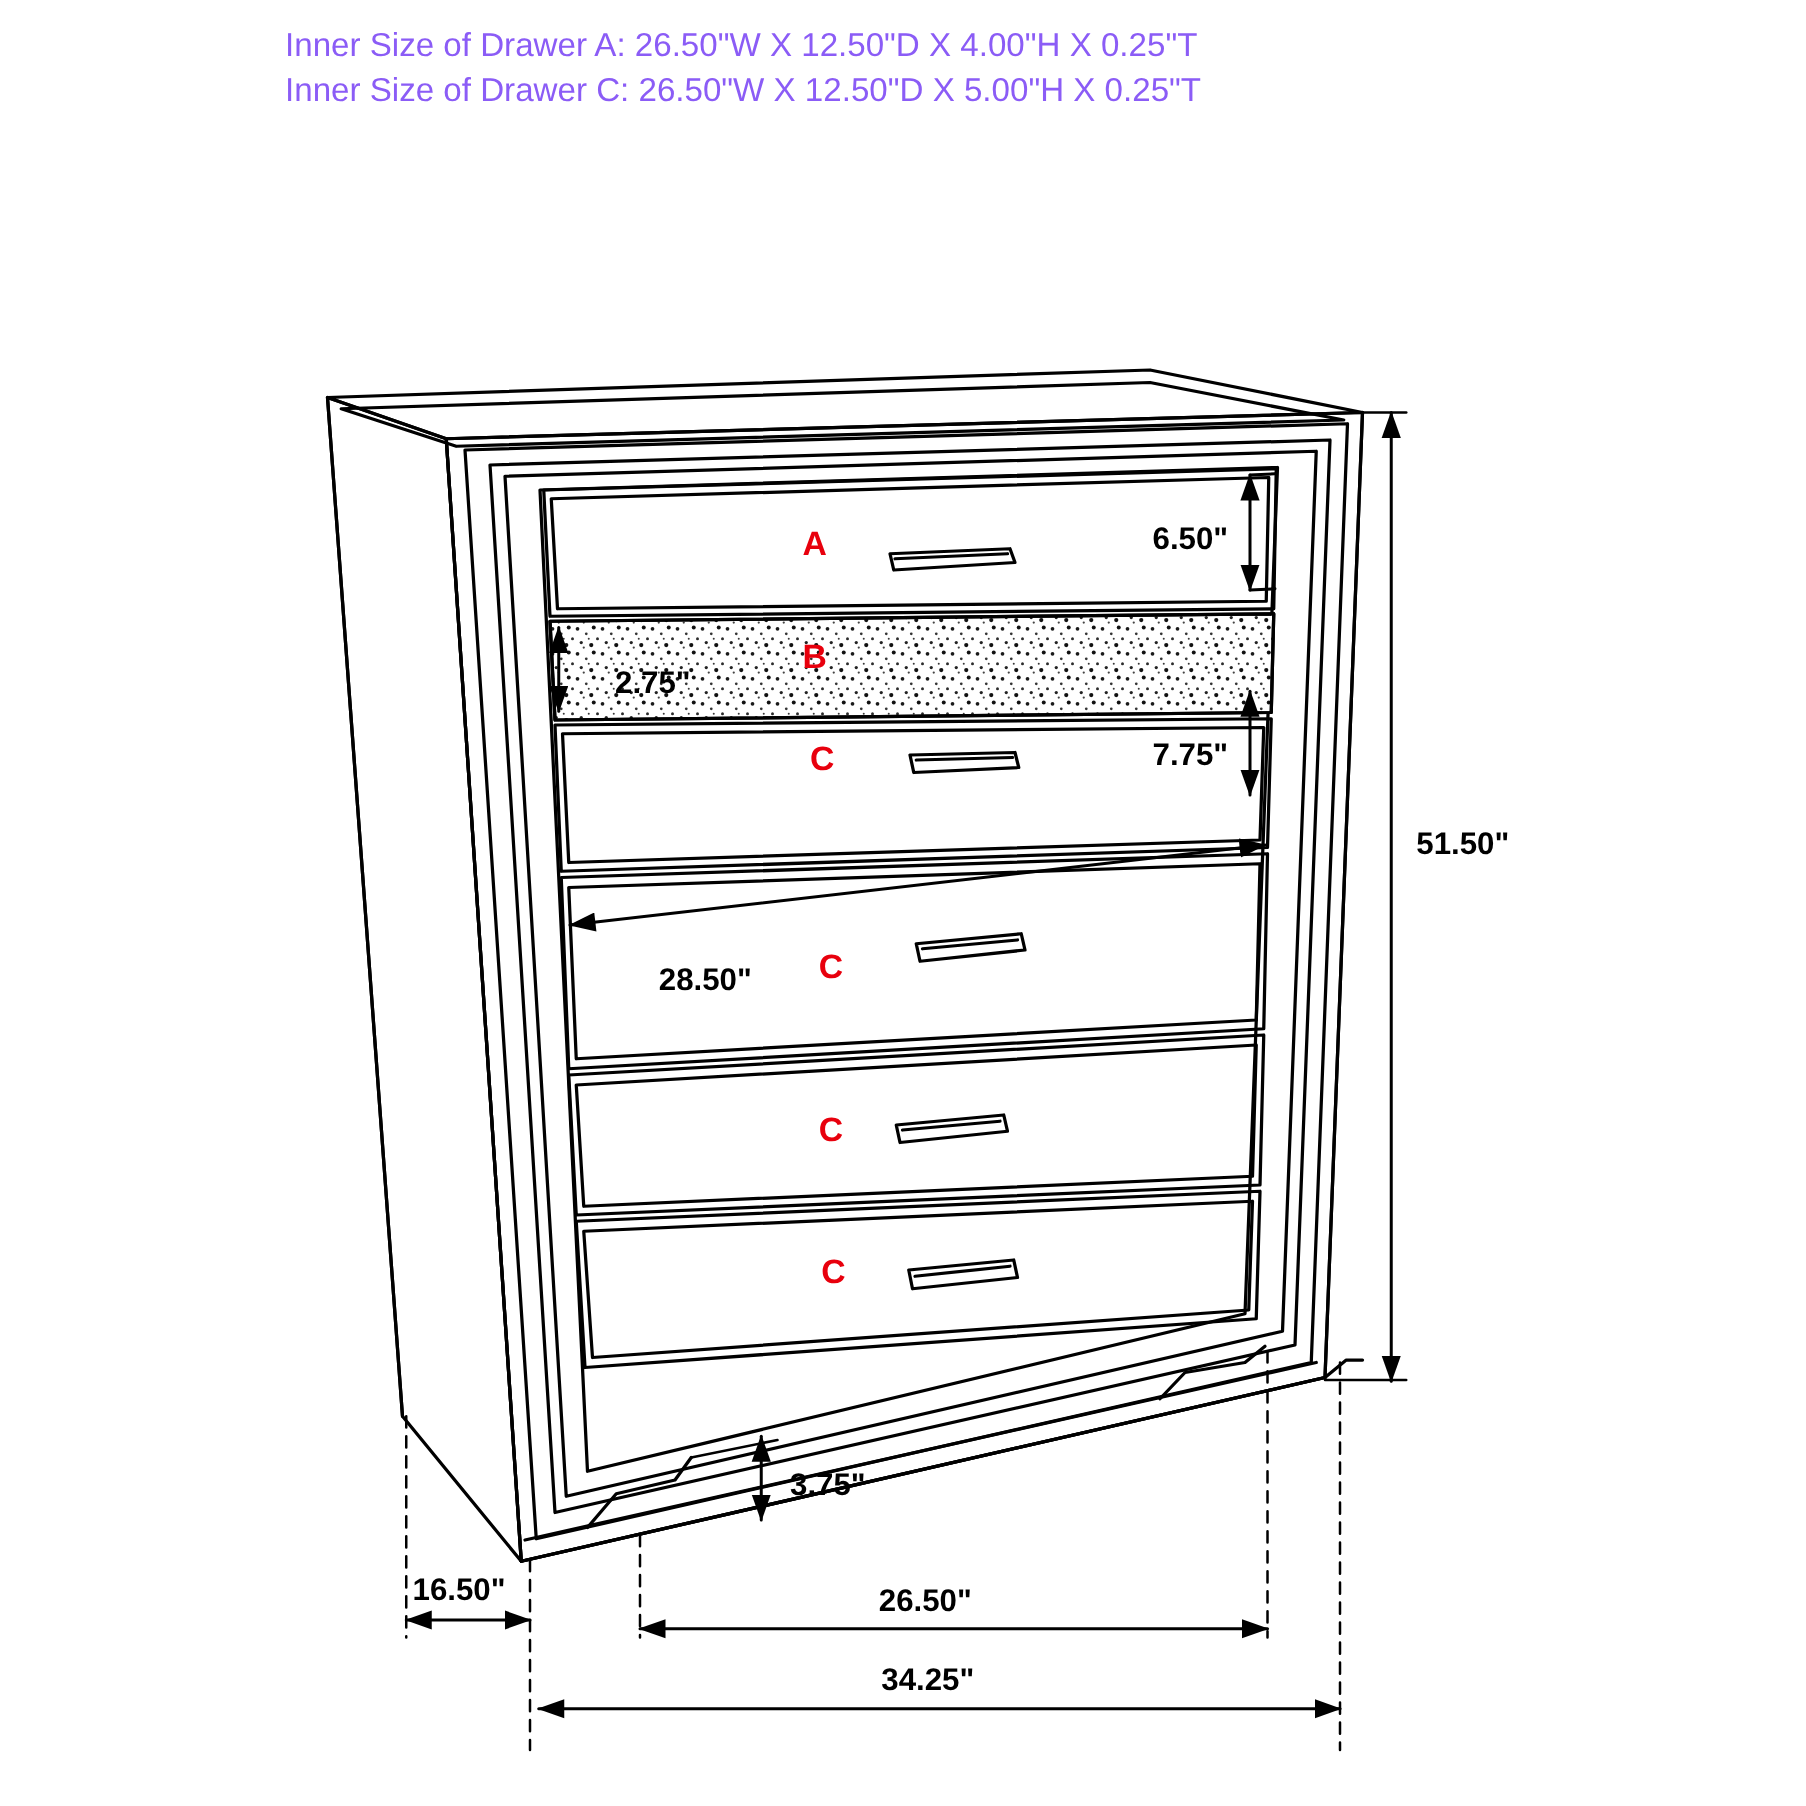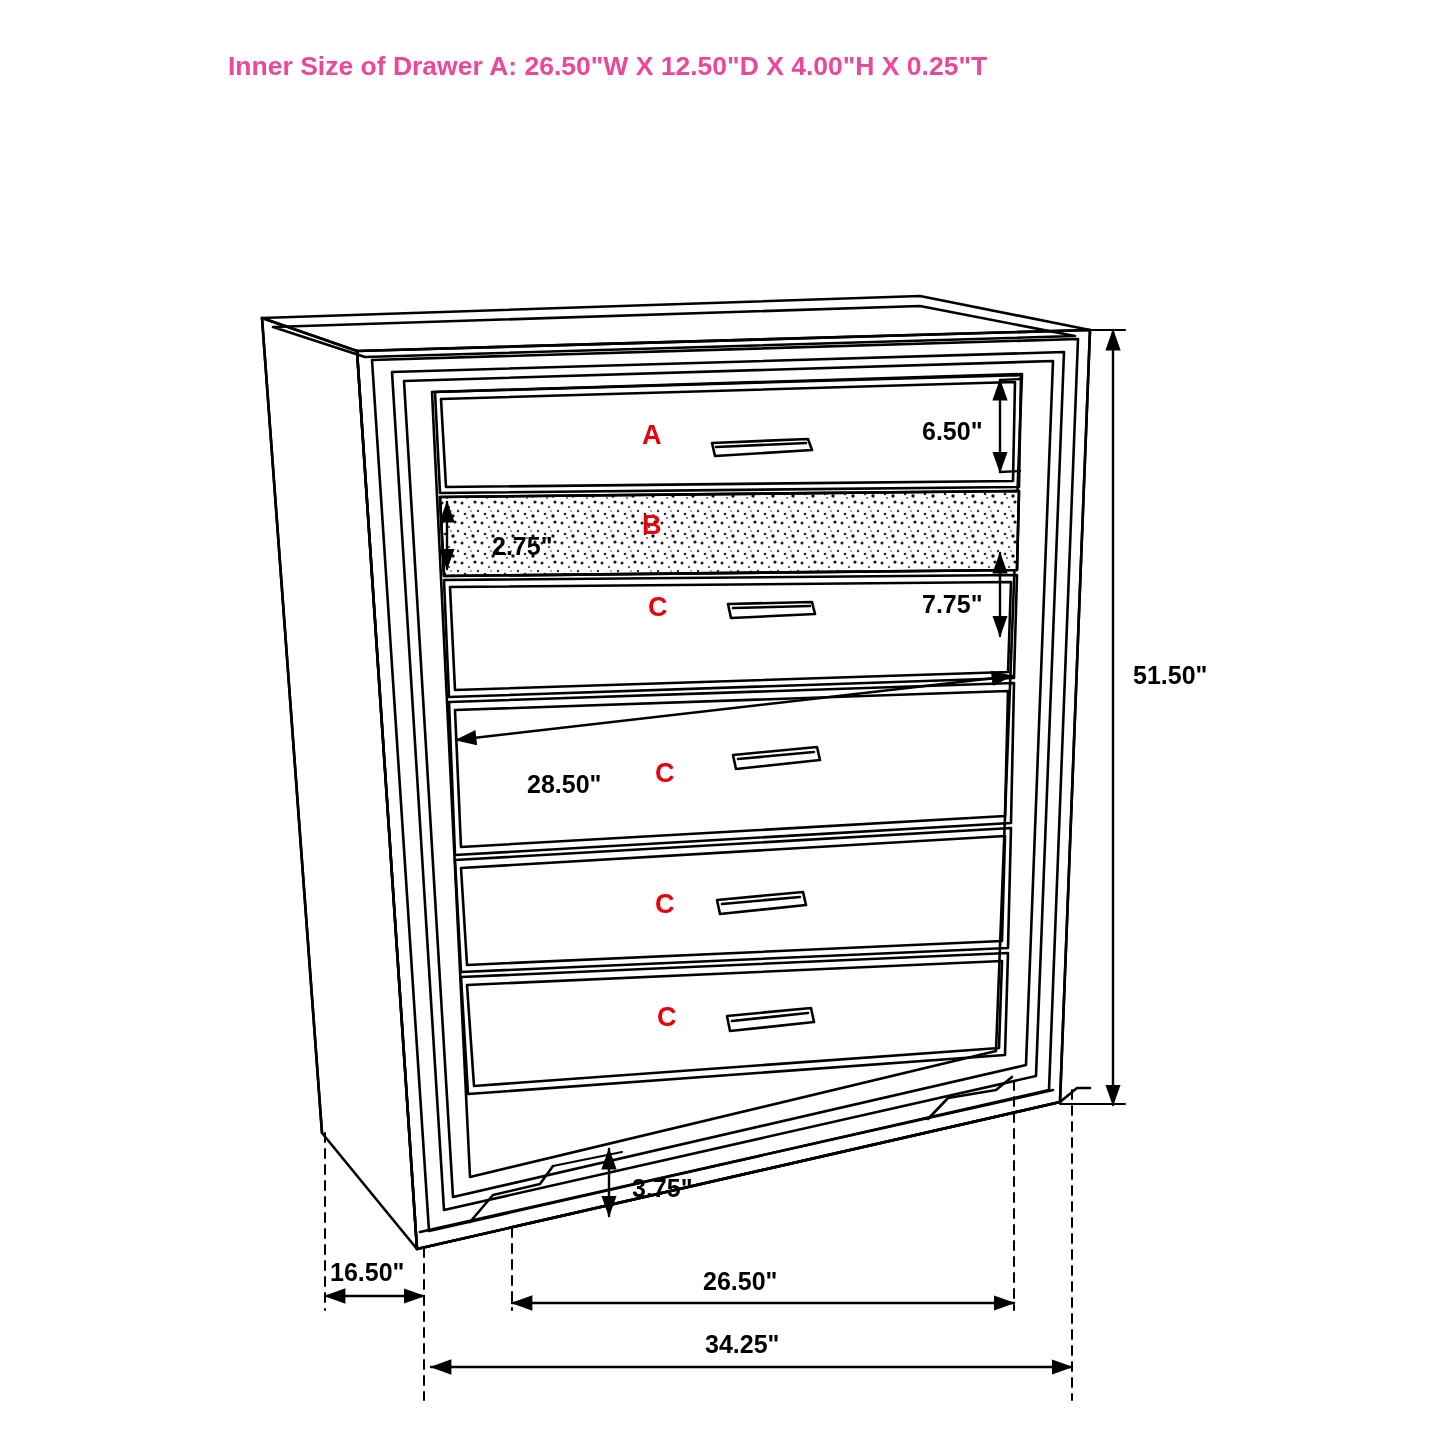--- a/index.html
+++ b/index.html
@@ -15,24 +15,24 @@
     overflow: hidden;
   }
   #page {
     position: relative;
     width: 1445px;
     height: 1445px;
   }
   .spec-block {
     position: absolute;
     left: 228px;
-    top: 48px;
+    top: 18px;
     font-size: 26.5px;
-    font-weight: bold;
-    color: #ec4899;
+    font-weight: normal;
+    color: #8b5cf6;
     line-height: 36px;
     white-space: nowrap;
   }
   .spec-line { display: block; }
 
   svg.diagram {
     position: absolute;
     left: 0;
     top: 0;
     width: 1445px;
@@ -53,20 +53,21 @@
     white-space: nowrap;
   }
 </style>
 </head>
 <body>
 
 <div id="page">
 
   <div class="spec-block">
     <span class="spec-line">Inner Size of Drawer A: 26.50"W X 12.50"D X 4.00"H X 0.25"T</span>
+    <span class="spec-line">Inner Size of Drawer C: 26.50"W X 12.50"D X 5.00"H X 0.25"T</span>
   </div>
 
   <svg class="diagram" viewBox="0 0 1445 1445">
     <defs>
       <marker id="arrow" markerWidth="10" markerHeight="10" refX="8.5" refY="3.2" orient="auto" markerUnits="strokeWidth">
         <path d="M0,0 L9,3.2 L0,6.4 z" fill="#000"></path>
       </marker>
       <marker id="arrowStart" markerWidth="10" markerHeight="10" refX="0.5" refY="3.2" orient="auto" markerUnits="strokeWidth">
         <path d="M9,0 L0,3.2 L9,6.4 z" fill="#000"></path>
       </marker>

